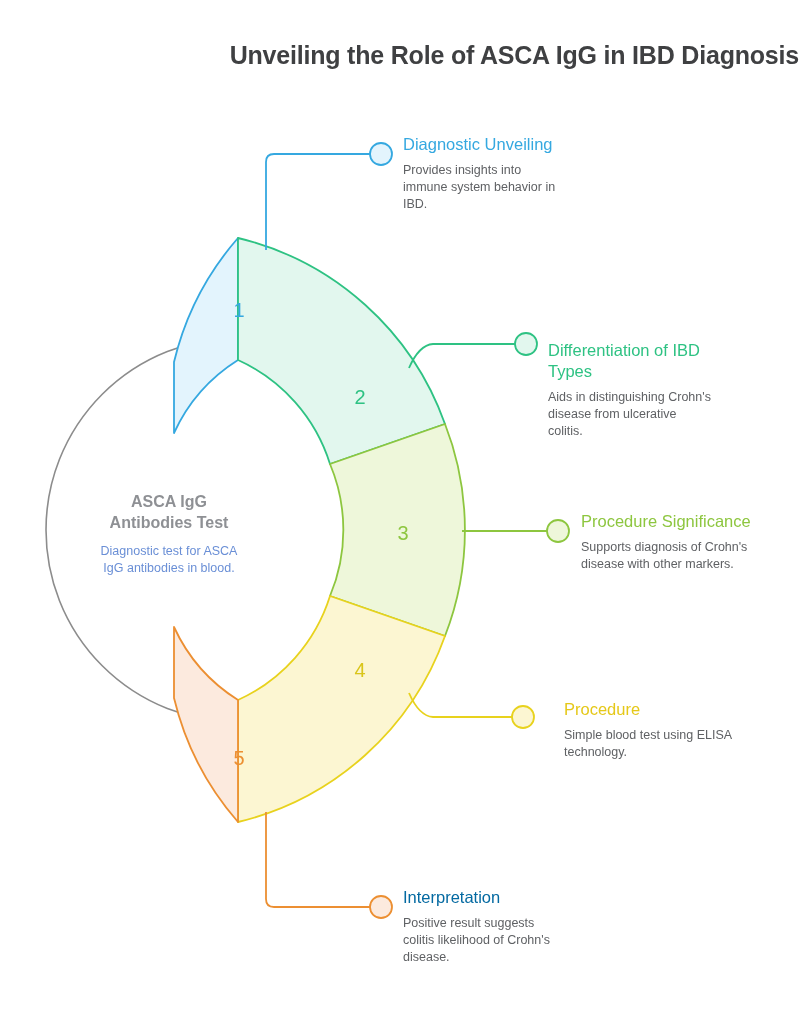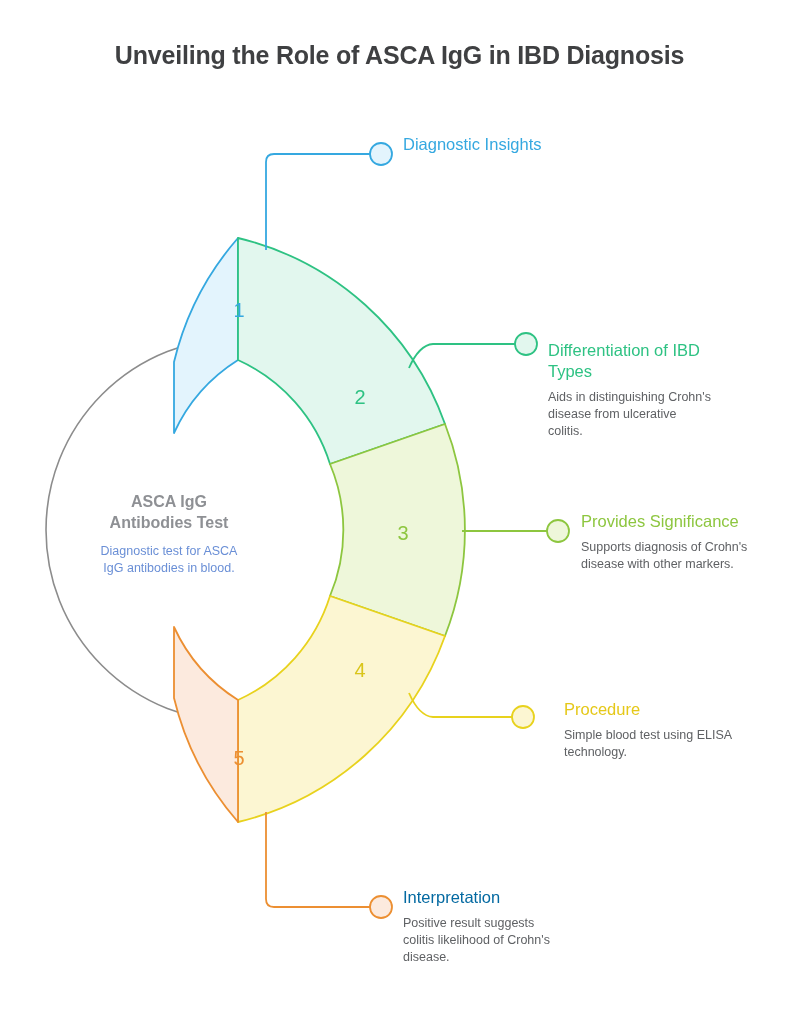--- a/index.html
+++ b/index.html
@@ -6,21 +6,21 @@
   body{
     width:799px;height:1024px;
     background:#ffffff;
     font-family:"Liberation Sans", sans-serif;
     overflow:hidden;
     position:relative;
   }
   #page-title{
     position:absolute;
     left:0;top:41px;width:799px;
-    text-align:center;
+    text-align:right;
     font-size:25px;
     font-weight:bold;
     color:#3f4042;
     letter-spacing:-0.2px;
   }
   #diagram{
     position:absolute;
     left:0;top:0;
     width:799px;height:1024px;
   }
@@ -112,37 +112,42 @@
   <circle cx="558" cy="531" r="11" fill="#eef7da" stroke="#8dc63f" stroke-width="1.8"></circle>
 
   <path d="M 409,693 Q 419,716 433,717 L 512,717" fill="none" stroke="#e8d21d" stroke-width="1.8"></path>
   <circle cx="523" cy="717" r="11" fill="#fcf6d2" stroke="#e8d21d" stroke-width="1.8"></circle>
 
   <path d="M 266,812 L 266,899 Q 266,907 274,907 L 370,907" fill="none" stroke="#ec8f32" stroke-width="1.8"></path>
   <circle cx="381" cy="907" r="11" fill="#fceade" stroke="#ec8f32" stroke-width="1.8"></circle>
 </svg>
 
 <div class="label-group" style="left:403px;top:134px;width:200px;">
-  <p class="label-head" style="color:#35a8e0;">Diagnostic Insights</p>
+  <p class="label-head" style="color:#35a8e0;">Diagnostic Unveiling</p>
+  <p class="label-desc">
+    <span>Provides insights into</span><br>
+    <span>immune system behavior in</span><br>
+    <span>IBD.</span>
+  </p>
 </div>
 
 <div class="label-group" style="left:548px;top:340px;width:200px;">
   <p class="label-head" style="color:#2ec283;">
     <span>Differentiation of IBD</span><br>
     <span>Types</span>
   </p>
   <p class="label-desc">
     <span>Aids in distinguishing Crohn's</span><br>
     <span>disease from ulcerative</span><br>
     <span>colitis.</span>
   </p>
 </div>
 
 <div class="label-group" style="left:581px;top:511px;width:200px;">
-  <p class="label-head" style="color:#8dc63f;">Provides Significance</p>
+  <p class="label-head" style="color:#8dc63f;">Procedure Significance</p>
   <p class="label-desc">
     <span>Supports diagnosis of Crohn's</span><br>
     <span>disease with other markers.</span>
   </p>
 </div>
 
 <div class="label-group" style="left:564px;top:699px;width:200px;">
   <p class="label-head" style="color:#e5c818;">Procedure</p>
   <p class="label-desc">
     <span>Simple blood test using ELISA</span><br>

